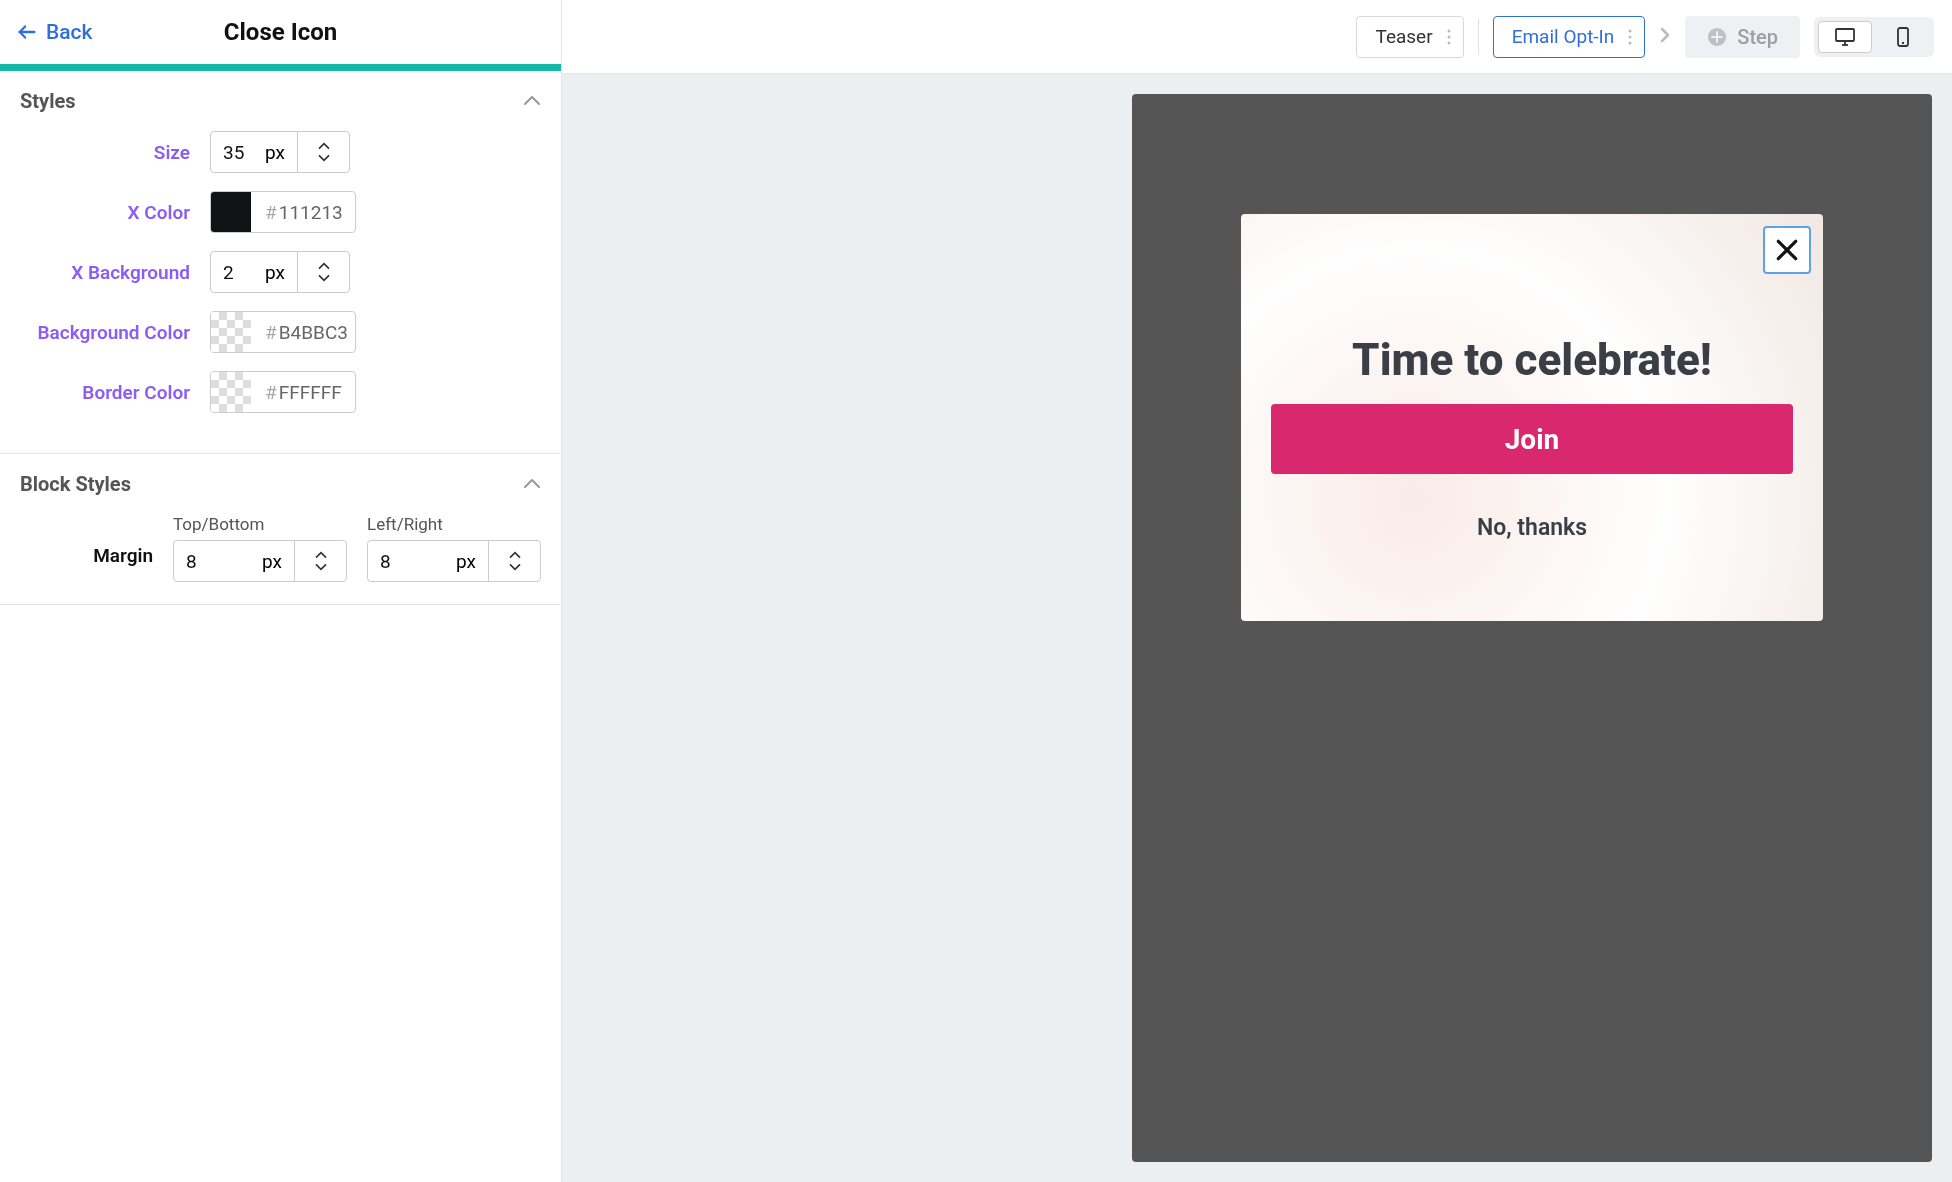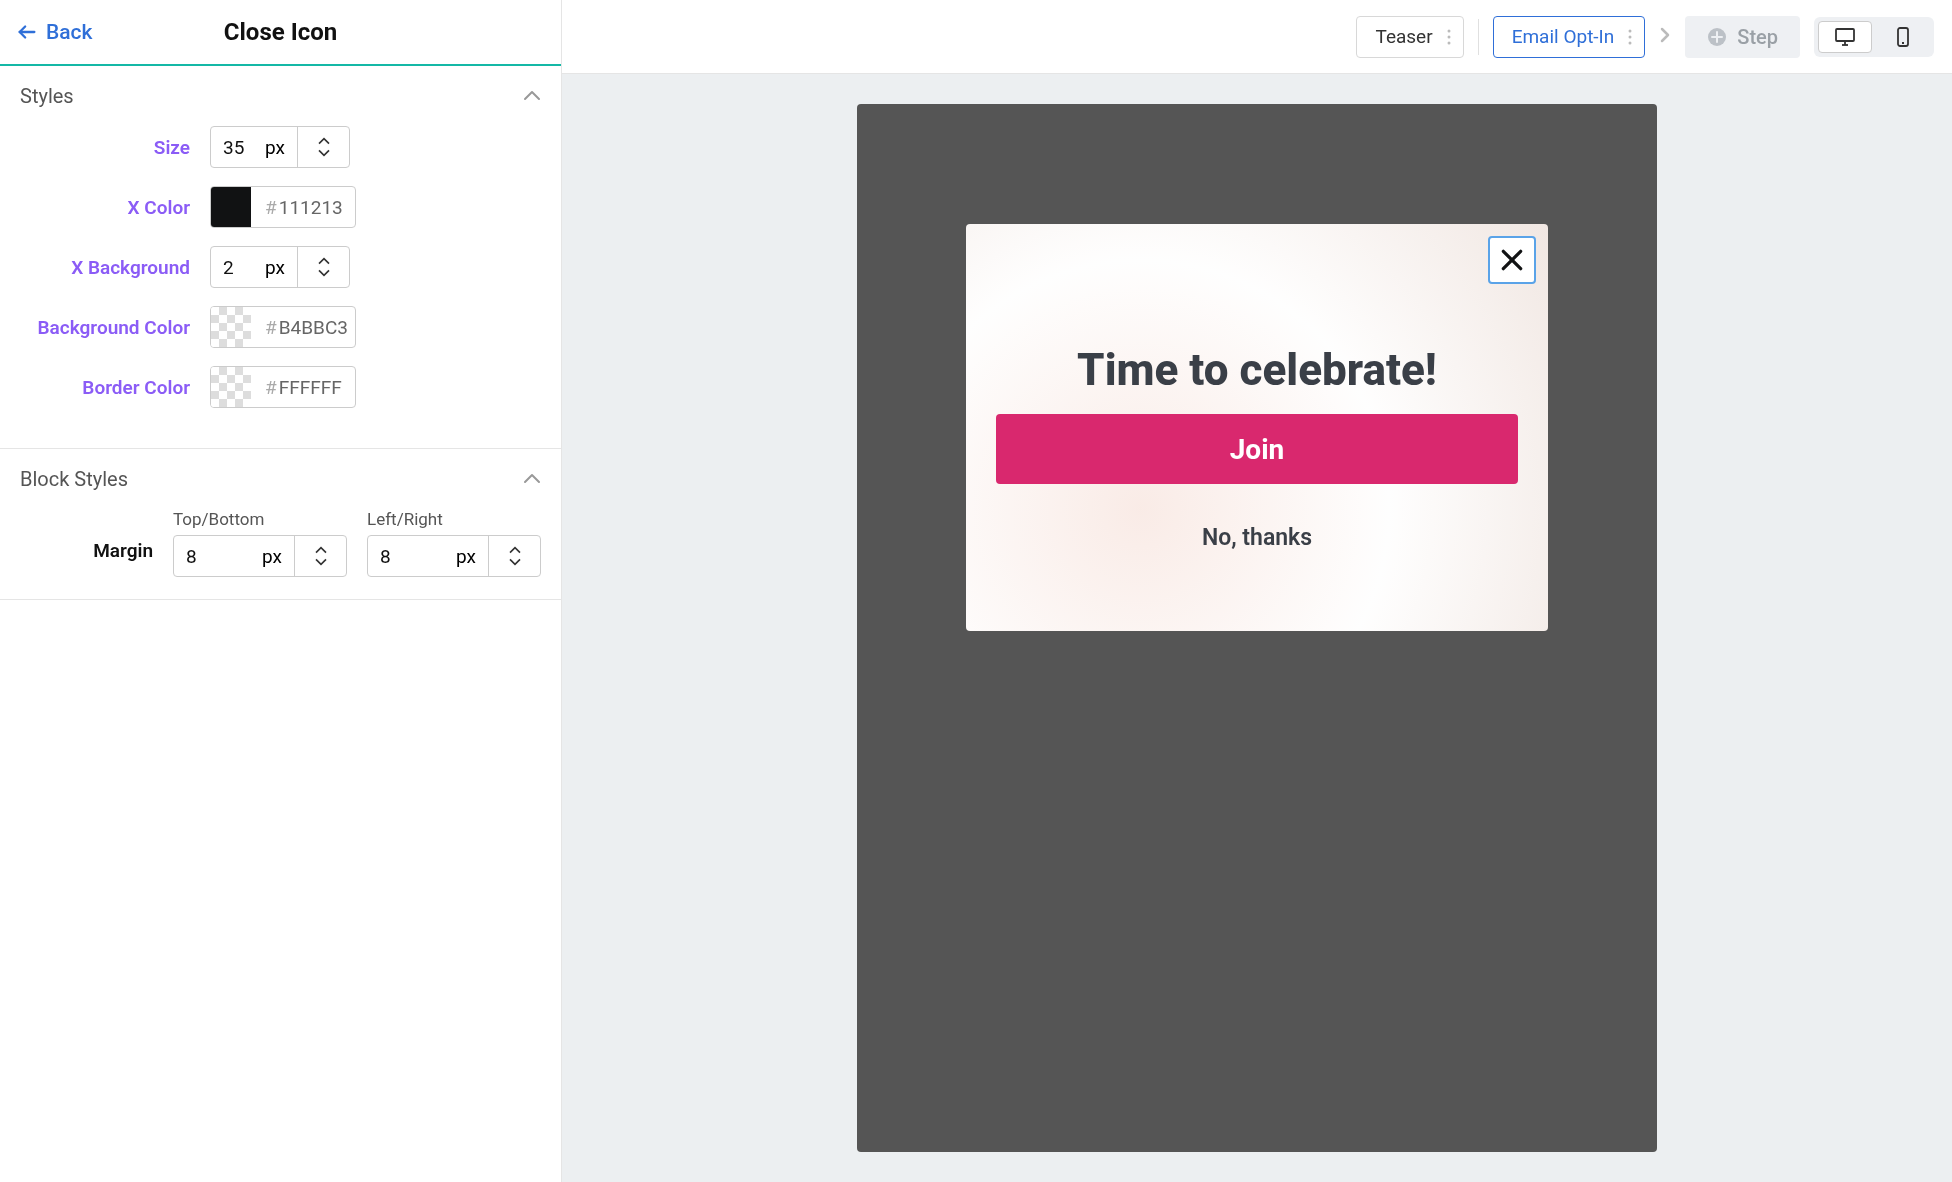--- a/index.html
+++ b/index.html
@@ -18,21 +18,21 @@
       width: 562px;
       border-right: 1px solid #e5e5e5;
       display: flex;
       flex-direction: column;
       overflow-y: auto;
     }
     .sidebar-header {
       display: flex;
       align-items: center;
       padding: 20px 16px;
-      border-bottom: 2px solid #14b8a6;
+      border-bottom: 7px solid #14b8a6;
       position: relative;
     }
     .back-btn {
       display: flex;
       align-items: center;
       gap: 8px;
       color: #2f6fd8;
       font-size: 21px;
       font-weight: 500;
       cursor: pointer;
@@ -52,21 +52,21 @@
     .section-header {
       display: flex;
       justify-content: space-between;
       align-items: center;
       padding: 18px 20px;
       cursor: pointer;
     }
     .section-title {
       font-size: 20px;
       color: #555;
-      font-weight: 400;
+      font-weight: 700;
     }
     .section-chevron {
       color: #888;
     }
     .section-body {
       padding: 0 20px 22px 20px;
     }
     .field-row {
       display: flex;
       align-items: center;
@@ -242,23 +242,23 @@
       cursor: pointer;
       color: #333;
     }
     .device-btn.active {
       background: #fff;
       border: 1px solid #ccc;
     }
     .canvas {
       flex: 1;
       background: #eceff1;
-      padding: 30px;
-      display: flex;
-      justify-content: center;
+      padding: 20px;
+      display: flex;
+      justify-content: flex-end;
       overflow: auto;
     }
     .canvas-dark {
       background: #555;
       padding: 120px 60px;
       width: 100%;
       max-width: 800px;
       border-radius: 4px;
       display: flex;
       justify-content: center;

